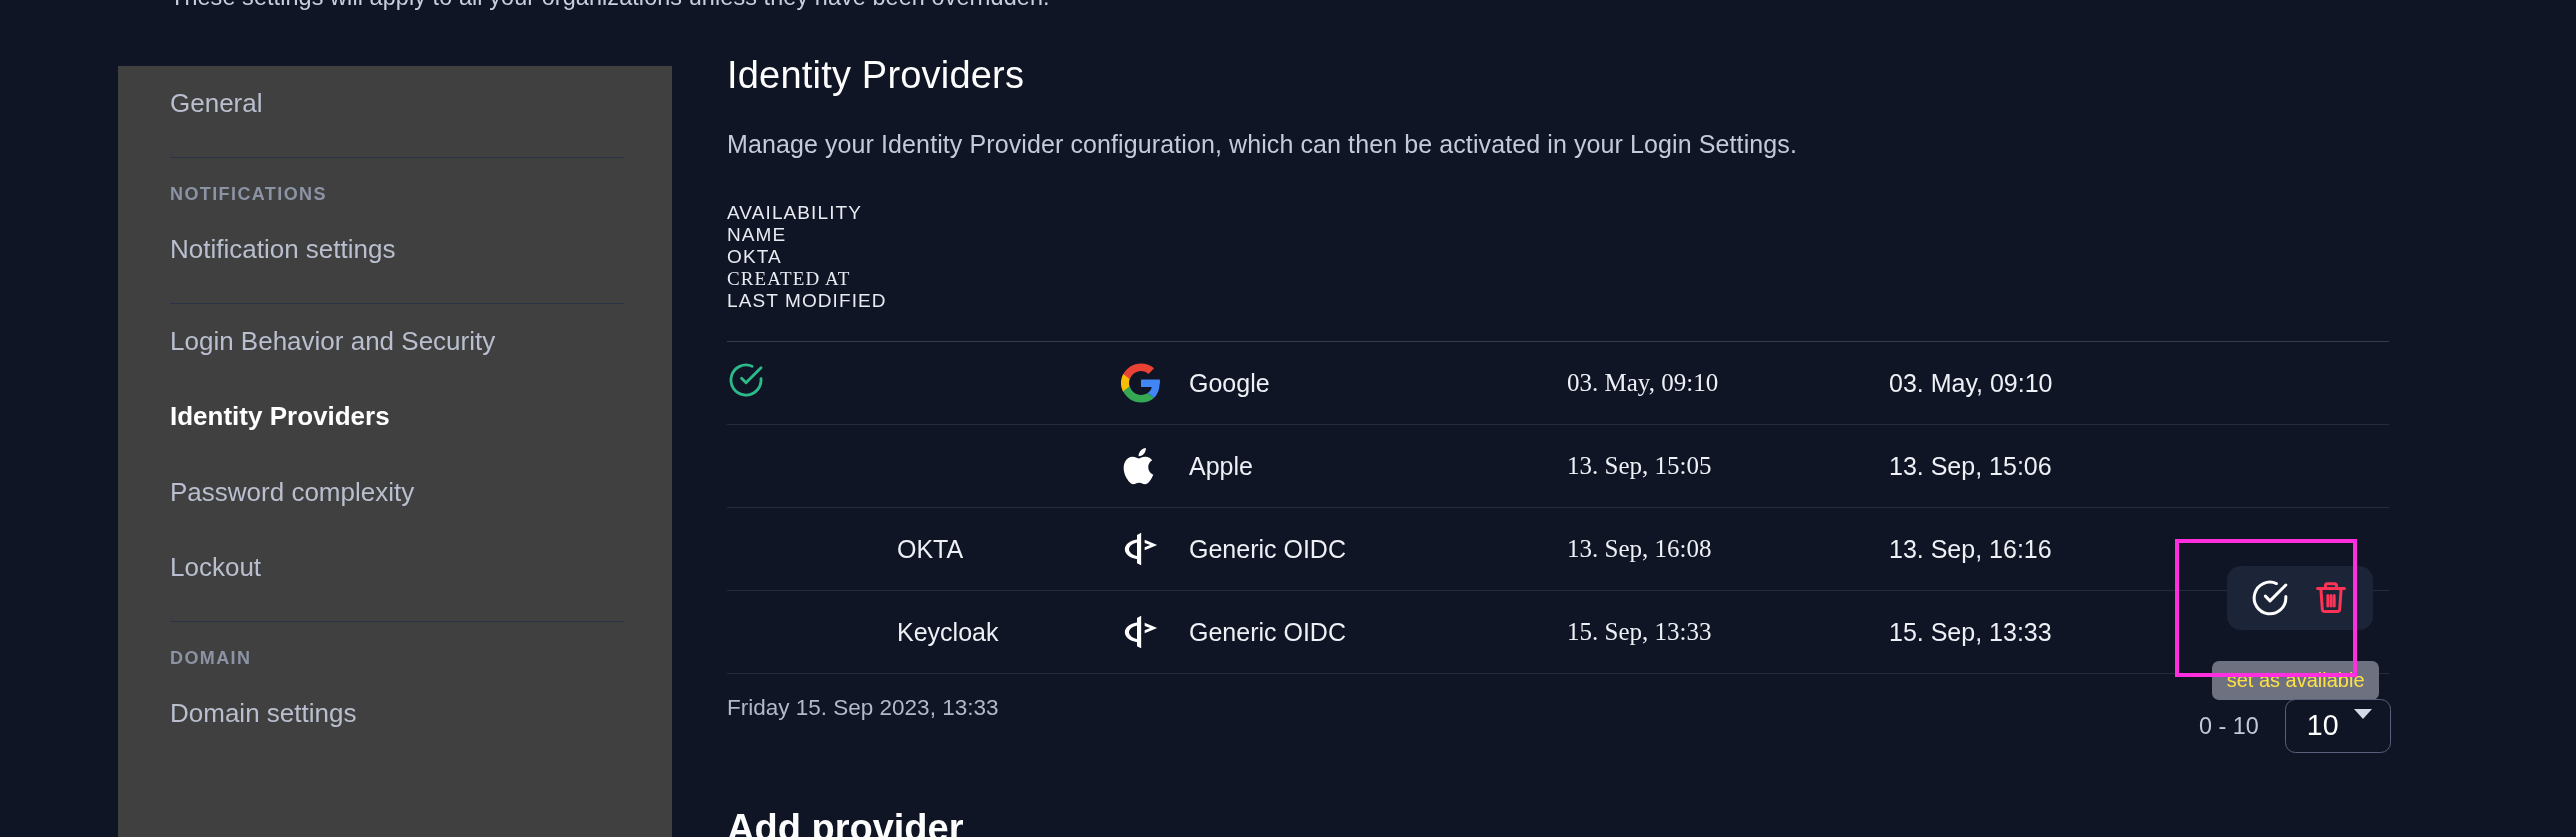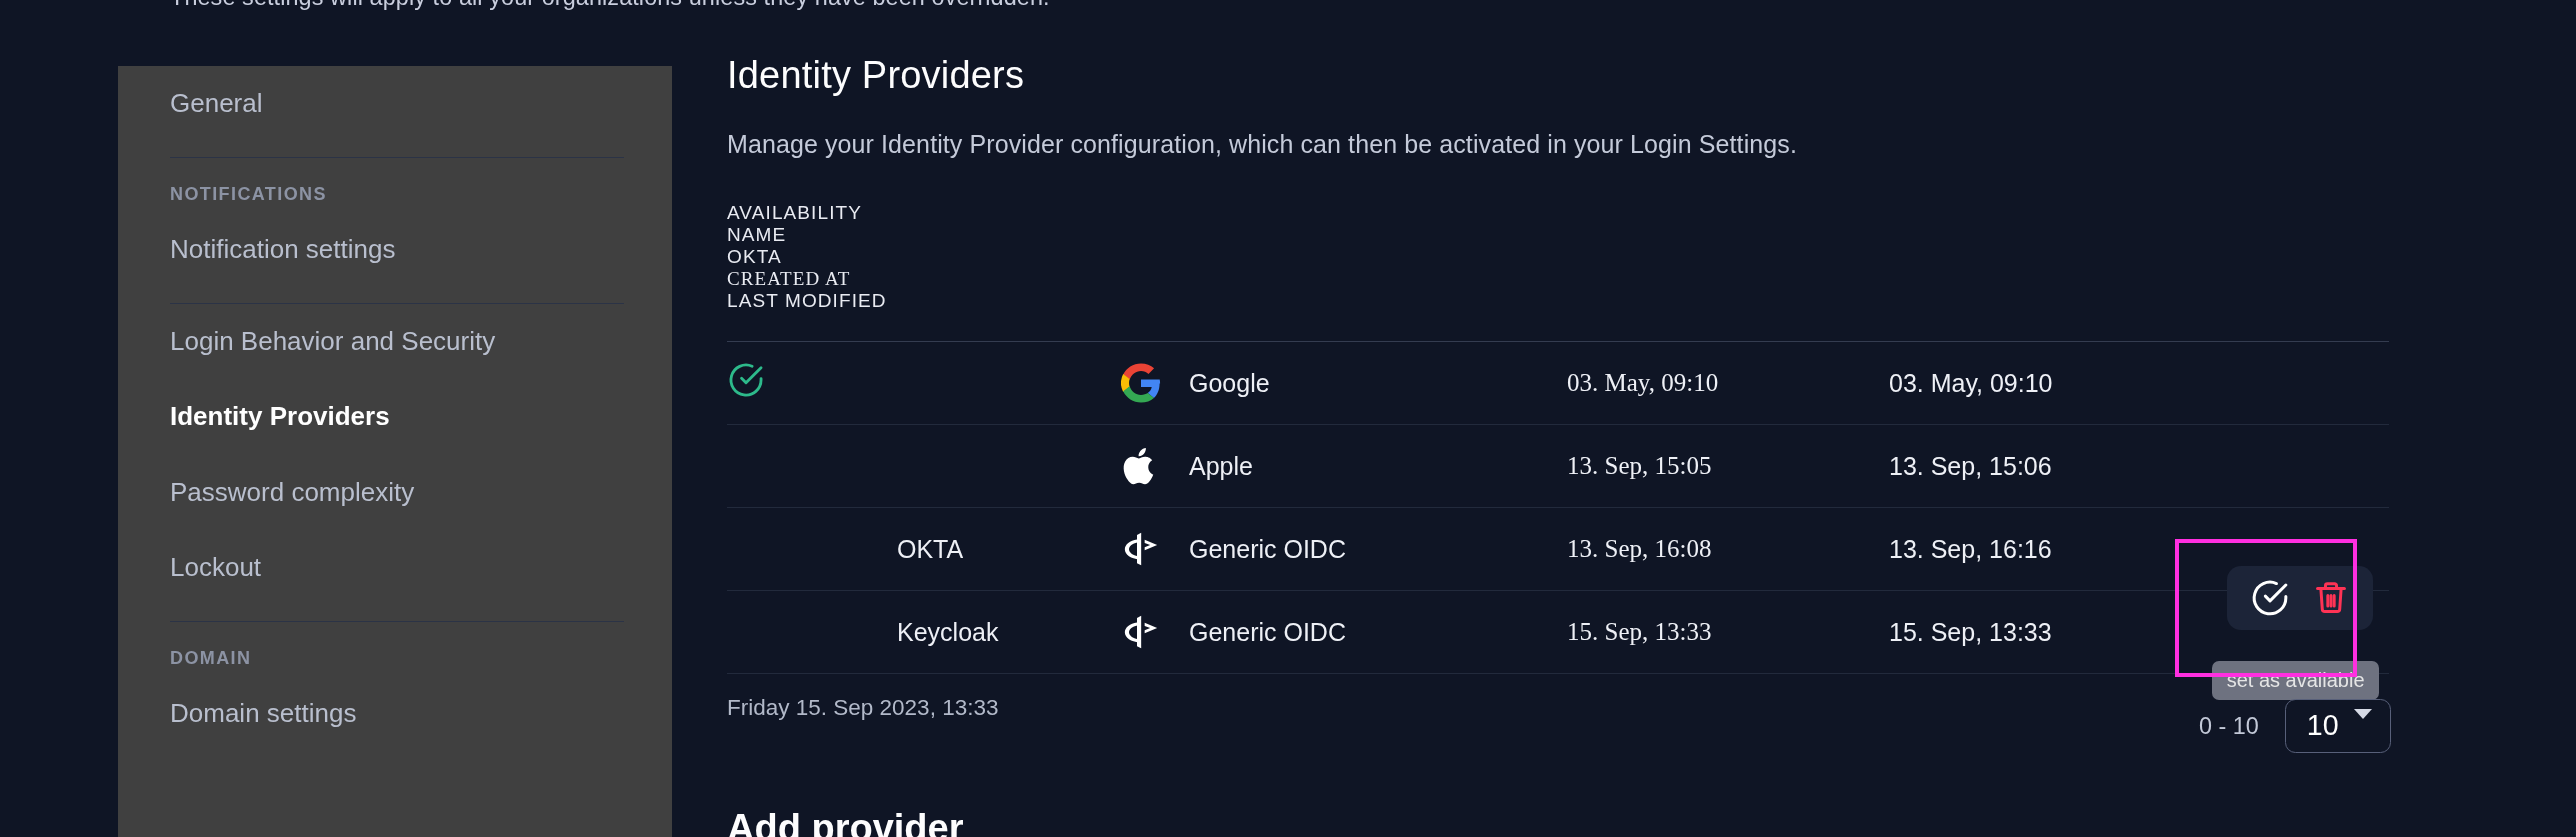--- a/index.html
+++ b/index.html
@@ -72,21 +72,21 @@
   .actionbar {
     position: absolute; left: 2227px; top: 566px;
     background: #1c2438; border-radius: 14px;
     display: flex; align-items: center; gap: 22.5px;
     padding: 12px 22.5px;
   }
   .act-btn { display:flex; align-items:center; justify-content:center; cursor:pointer; }
 
   .tooltip {
     position: absolute; left: 2212px; top: 661px;
-    background: #6e7280; color: #e5e5e5;
+    background: #6e7280; color: #fde047;
     border-radius: 7px; padding: 7.8px 14.7px;
     font-size: 20px; white-space: nowrap;
   }
 
   .hl-box {
     position: absolute; left: 2175px; top: 539px;
     width: 182px; height: 138px;
     border: 4.3px solid #ff2fe0; pointer-events: none;
   }
 

